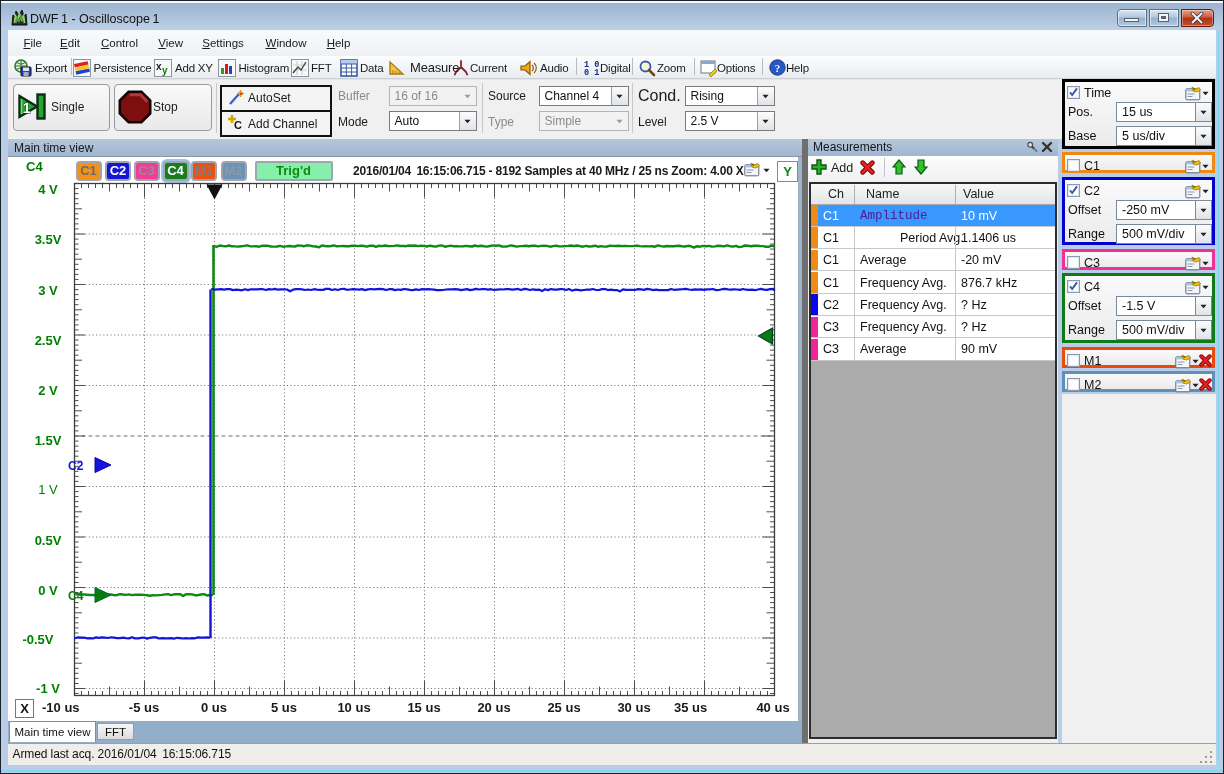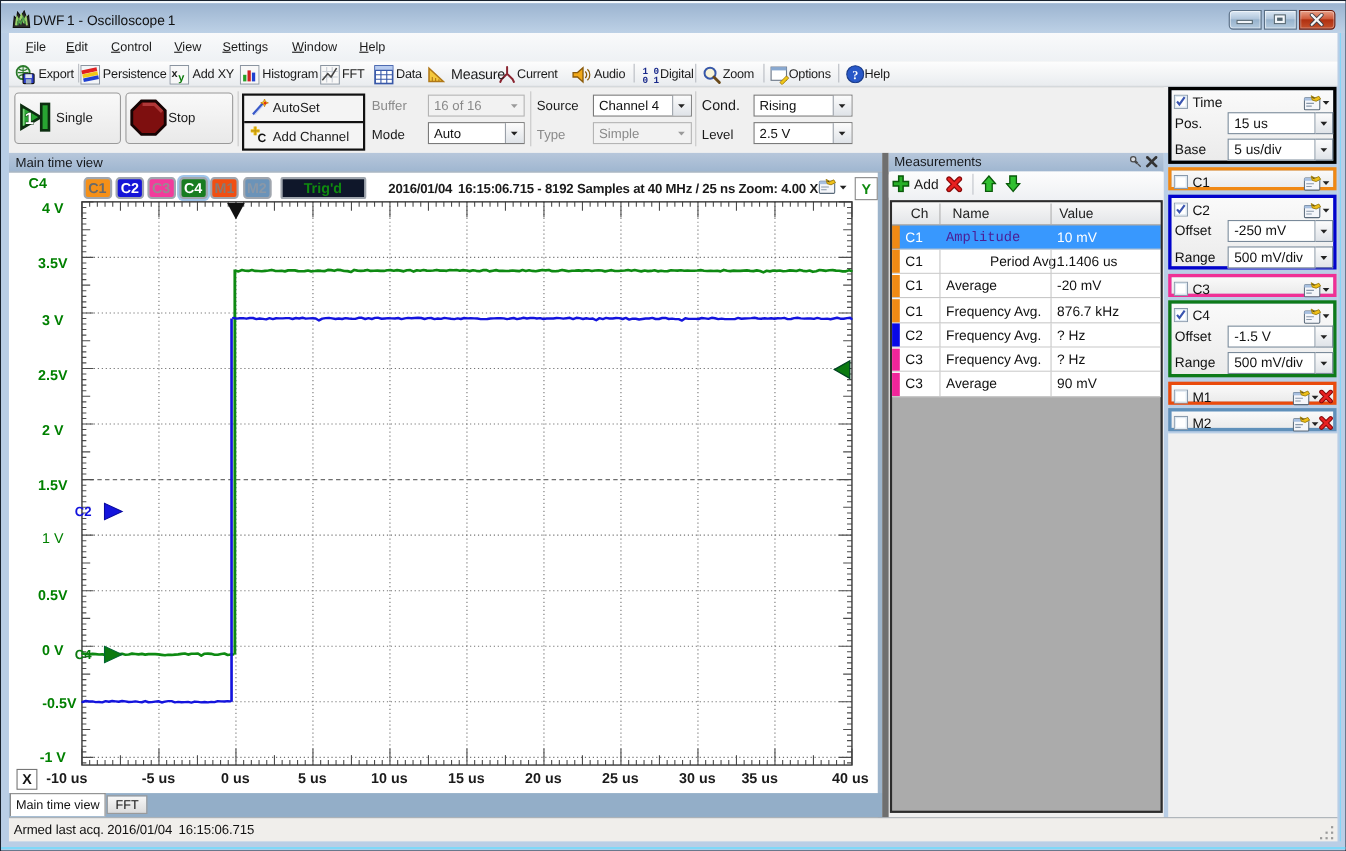--- a/index.html
+++ b/index.html
@@ -174,21 +174,21 @@
     <svg style="position:absolute;left:615.5px;top:93.5px" width="7" height="5" viewBox="0 0 8 5">
       <path d="M0.5 0.5 L7.5 0.5 L4 4.5 Z" fill="#222"></path>
     </svg>
 <div style="position:absolute;left:488px;top:113.5px;height:16px;line-height:16px;font-size:12px;color:#8a8a8a;white-space:nowrap;">Type</div>
 <div style="position:absolute;left:538.5px;top:111px;width:90px;height:20px;background:#f2f2f2;border:1px solid #b4b4b4;"></div>
     <div style="position:absolute;left:544.5px;top:113.0px;height:16px;line-height:16px;font-size:12px;color:#8a8a8a;white-space:nowrap;">Simple</div>
     <svg style="position:absolute;left:615.5px;top:119.0px" width="7" height="5" viewBox="0 0 8 5">
       <path d="M0.5 0.5 L7.5 0.5 L4 4.5 Z" fill="#9a9a9a"></path>
     </svg>
 <div style="position:absolute;left:632px;top:83px;width:1px;height:50px;background:#c8c8c8;"></div>
-<div style="position:absolute;left:638px;top:87.5px;height:16px;line-height:16px;font-size:13px;color:#1a1a1a;white-space:nowrap;">Cond.</div>
+<div style="position:absolute;left:638px;top:87.5px;height:16px;line-height:16px;font-size:16px;color:#1a1a1a;white-space:nowrap;">Cond.</div>
 <div style="position:absolute;left:684.5px;top:85.5px;width:90px;height:20px;background:#fff;border:1px solid #7a7a7a;"></div>
     <div style="position:absolute;left:690.5px;top:87.5px;height:16px;line-height:16px;font-size:12px;color:#111;white-space:nowrap;">Rising</div>
     <div style="position:absolute;left:756.5px;top:86.5px;width:17px;height:18px;background:linear-gradient(#fcfcfc,#dfe3e8);border-left:1px solid #9aa0a8;"></div>
     <svg style="position:absolute;left:761.5px;top:93.5px" width="7" height="5" viewBox="0 0 8 5">
       <path d="M0.5 0.5 L7.5 0.5 L4 4.5 Z" fill="#222"></path>
     </svg>
 <div style="position:absolute;left:638px;top:113.5px;height:16px;line-height:16px;font-size:12px;color:#1a1a1a;white-space:nowrap;">Level</div>
 <div style="position:absolute;left:684.5px;top:111px;width:90px;height:20px;background:#fff;border:1px solid #7a7a7a;"></div>
     <div style="position:absolute;left:690.5px;top:113.0px;height:16px;line-height:16px;font-size:12px;color:#111;white-space:nowrap;">2.5 V</div>
     <div style="position:absolute;left:756.5px;top:112px;width:17px;height:18px;background:linear-gradient(#fcfcfc,#dfe3e8);border-left:1px solid #9aa0a8;"></div>
@@ -199,21 +199,21 @@
 <div style="position:absolute;left:14px;top:139.5px;height:16px;line-height:16px;font-size:12px;color:#15181c;white-space:nowrap;">Main time view</div>
 <div style="position:absolute;left:8px;top:157px;width:790px;height:564px;background:#fff;"></div>
 <div style="position:absolute;left:798px;top:157px;width:4px;height:586px;background:#9db4cb;"></div>
 <div style="position:absolute;left:26px;top:159px;height:16px;line-height:16px;font-size:13px;color:#007d00;font-weight:bold;white-space:nowrap;">C4</div>
 <div style="position:absolute;left:75.5px;top:161px;width:26px;height:20px;background:#f59018;border:2px solid #a0a6ae;border-radius:4px;text-align:center;line-height:16px;font-size:13px;font-weight:bold;color:#6a6a6a;">C1</div>
 <div style="position:absolute;left:105px;top:161px;width:26px;height:20px;background:#1515d8;border:2px solid #a0a6ae;border-radius:4px;text-align:center;line-height:16px;font-size:13px;font-weight:bold;color:#fff;">C2</div>
 <div style="position:absolute;left:133.5px;top:161px;width:26px;height:20px;background:#f23c9c;border:2px solid #a0a6ae;border-radius:4px;text-align:center;line-height:16px;font-size:13px;font-weight:bold;color:#9a8a92;">C3</div>
 <div style="position:absolute;left:162.5px;top:161px;width:26px;height:20px;background:#187c20;border:2px solid #a0a6ae;border-radius:4px;box-shadow:0 0 0 2px #9fc4e8;text-align:center;line-height:16px;font-size:13px;font-weight:bold;color:#fff;">C4</div>
 <div style="position:absolute;left:191px;top:161px;width:26px;height:20px;background:#f04f12;border:2px solid #a0a6ae;border-radius:4px;text-align:center;line-height:16px;font-size:13px;font-weight:bold;color:#8a7a72;">M1</div>
 <div style="position:absolute;left:220.5px;top:161px;width:26px;height:20px;background:#6b93b8;border:2px solid #a0a6ae;border-radius:4px;text-align:center;line-height:16px;font-size:13px;font-weight:bold;color:#8a98a8;">M2</div>
-<div style="position:absolute;left:254.5px;top:161px;width:78px;height:20px;background:#0f172a;border:2px solid #a0a6ae;border-radius:2px;text-align:center;line-height:16px;font-size:13px;font-weight:bold;color:#0f8a0f;">Trig'd</div>
+<div style="position:absolute;left:254.5px;top:161px;width:78px;height:20px;background:#86efac;border:2px solid #a0a6ae;border-radius:2px;text-align:center;line-height:16px;font-size:13px;font-weight:bold;color:#0f8a0f;">Trig'd</div>
 <div style="position:absolute;left:353px;top:162.5px;height:16px;line-height:16px;font-size:12px;font-weight:bold;color:#1a1a1a;white-space:nowrap;letter-spacing:-0.2px;transform:scaleX(1.0);transform-origin:0 0;">2016/01/04  16:15:06.715 - 8192 Samples at 40 MHz / 25 ns Zoom: 4.00 X</div>
 <svg style="position:absolute;left:744px;top:162px" width="17" height="15" viewBox="0 0 17 15">
       <rect x="0.8" y="2.8" width="14" height="11" rx="1" fill="#f4f6fa" stroke="#5a6a7a"></rect>
       <rect x="0.8" y="2.8" width="14" height="2.6" fill="#a8c0e0"></rect>
       <path d="M2.5 8 h7 M2.5 10.5 h5" stroke="#8898aa" stroke-width="1"></path>
       <path d="M7 1 l3.5 2 3.5 -1.5 1.5 2.5 -4 2 -3.5 -1 Z" fill="#f0c018" stroke="#9a7a08" stroke-width="0.8"></path>
       <path d="M8 2.5 l2 1" stroke="#111" stroke-width="0.7"></path>
     </svg>
 <svg style="position:absolute;left:763px;top:168px" width="7" height="5" viewBox="0 0 8 5">
       <path d="M0.5 0.5 L7.5 0.5 L4 4.5 Z" fill="#222"></path>
@@ -661,21 +661,21 @@
 </svg>
 <div style="position:absolute;left:18px;top:182px;width:60px;height:16px;line-height:16px;text-align:center;font-size:13px;font-weight:bold;color:#008000;">4 V</div>
     <div style="position:absolute;left:18px;top:232px;width:60px;height:16px;line-height:16px;text-align:center;font-size:13px;font-weight:bold;color:#008000;">3.5V</div>
     <div style="position:absolute;left:18px;top:283px;width:60px;height:16px;line-height:16px;text-align:center;font-size:13px;font-weight:bold;color:#008000;">3 V</div>
     <div style="position:absolute;left:18px;top:333px;width:60px;height:16px;line-height:16px;text-align:center;font-size:13px;font-weight:bold;color:#008000;">2.5V</div>
     <div style="position:absolute;left:18px;top:383px;width:60px;height:16px;line-height:16px;text-align:center;font-size:13px;font-weight:bold;color:#008000;">2 V</div>
     <div style="position:absolute;left:18px;top:433px;width:60px;height:16px;line-height:16px;text-align:center;font-size:13px;font-weight:bold;color:#008000;">1.5V</div>
     <div style="position:absolute;left:18px;top:482px;width:60px;height:16px;line-height:16px;text-align:center;font-size:13px;font-weight:normal;color:#008000;">1 V</div>
     <div style="position:absolute;left:18px;top:533px;width:60px;height:16px;line-height:16px;text-align:center;font-size:13px;font-weight:bold;color:#008000;">0.5V</div>
     <div style="position:absolute;left:18px;top:583px;width:60px;height:16px;line-height:16px;text-align:center;font-size:13px;font-weight:bold;color:#008000;">0 V</div>
-    <div style="position:absolute;left:24px;top:632px;width:60px;height:16px;line-height:16px;text-align:center;font-size:13px;font-weight:bold;color:#008000;">-0.5V</div>
+    <div style="position:absolute;left:8px;top:632px;width:60px;height:16px;line-height:16px;text-align:center;font-size:13px;font-weight:bold;color:#008000;">-0.5V</div>
     <div style="position:absolute;left:18px;top:681px;width:60px;height:16px;line-height:16px;text-align:center;font-size:13px;font-weight:bold;color:#008000;">-1 V</div>
 <div style="position:absolute;left:42px;top:700px;width:60px;font-size:13px;font-weight:bold;color:#1a1a1a;">-10 us</div>
     <div style="position:absolute;left:114px;top:700px;width:60px;text-align:center;font-size:13px;font-weight:bold;color:#1a1a1a;">-5 us</div>
     <div style="position:absolute;left:184px;top:700px;width:60px;text-align:center;font-size:13px;font-weight:bold;color:#1a1a1a;">0 us</div>
     <div style="position:absolute;left:254px;top:700px;width:60px;text-align:center;font-size:13px;font-weight:bold;color:#1a1a1a;">5 us</div>
     <div style="position:absolute;left:324px;top:700px;width:60px;text-align:center;font-size:13px;font-weight:bold;color:#1a1a1a;">10 us</div>
     <div style="position:absolute;left:394px;top:700px;width:60px;text-align:center;font-size:13px;font-weight:bold;color:#1a1a1a;">15 us</div>
     <div style="position:absolute;left:464px;top:700px;width:60px;text-align:center;font-size:13px;font-weight:bold;color:#1a1a1a;">20 us</div>
     <div style="position:absolute;left:534px;top:700px;width:60px;text-align:center;font-size:13px;font-weight:bold;color:#1a1a1a;">25 us</div>
     <div style="position:absolute;left:604px;top:700px;width:60px;text-align:center;font-size:13px;font-weight:bold;color:#1a1a1a;">30 us</div>

